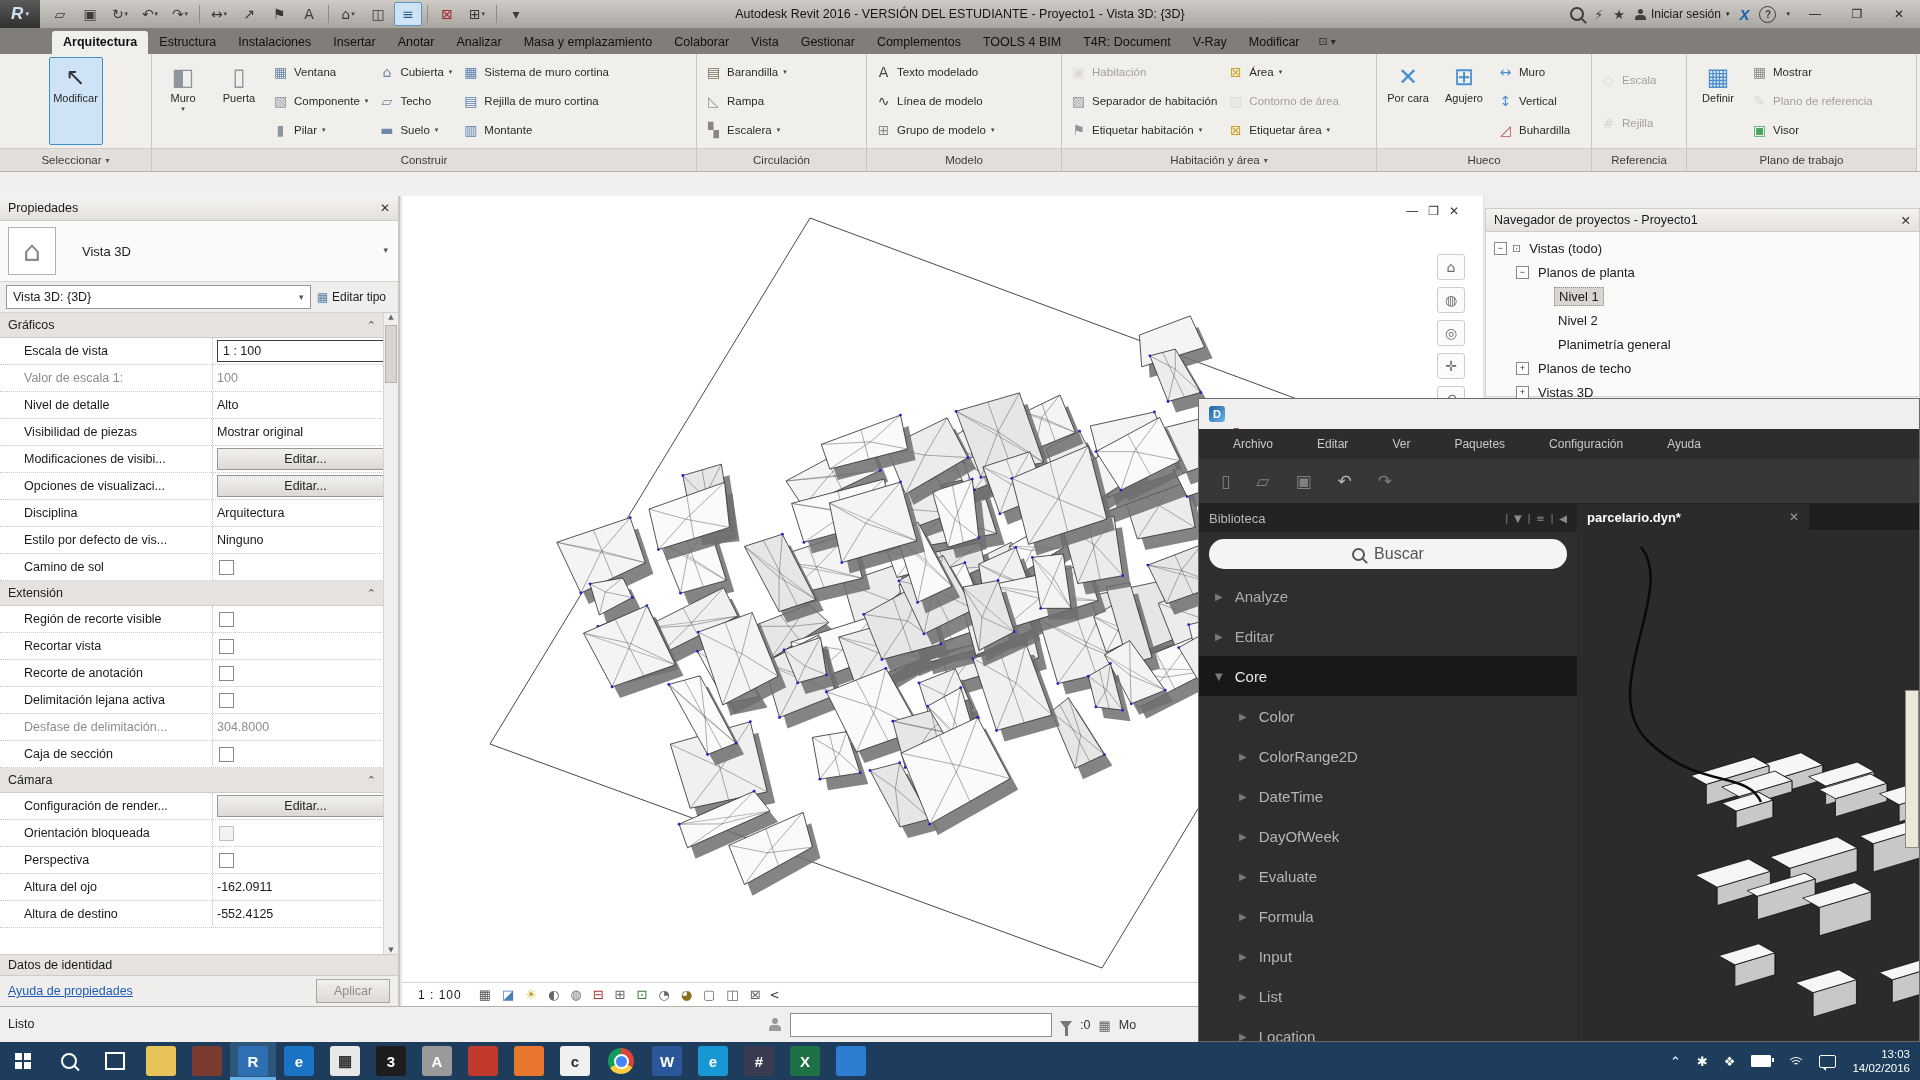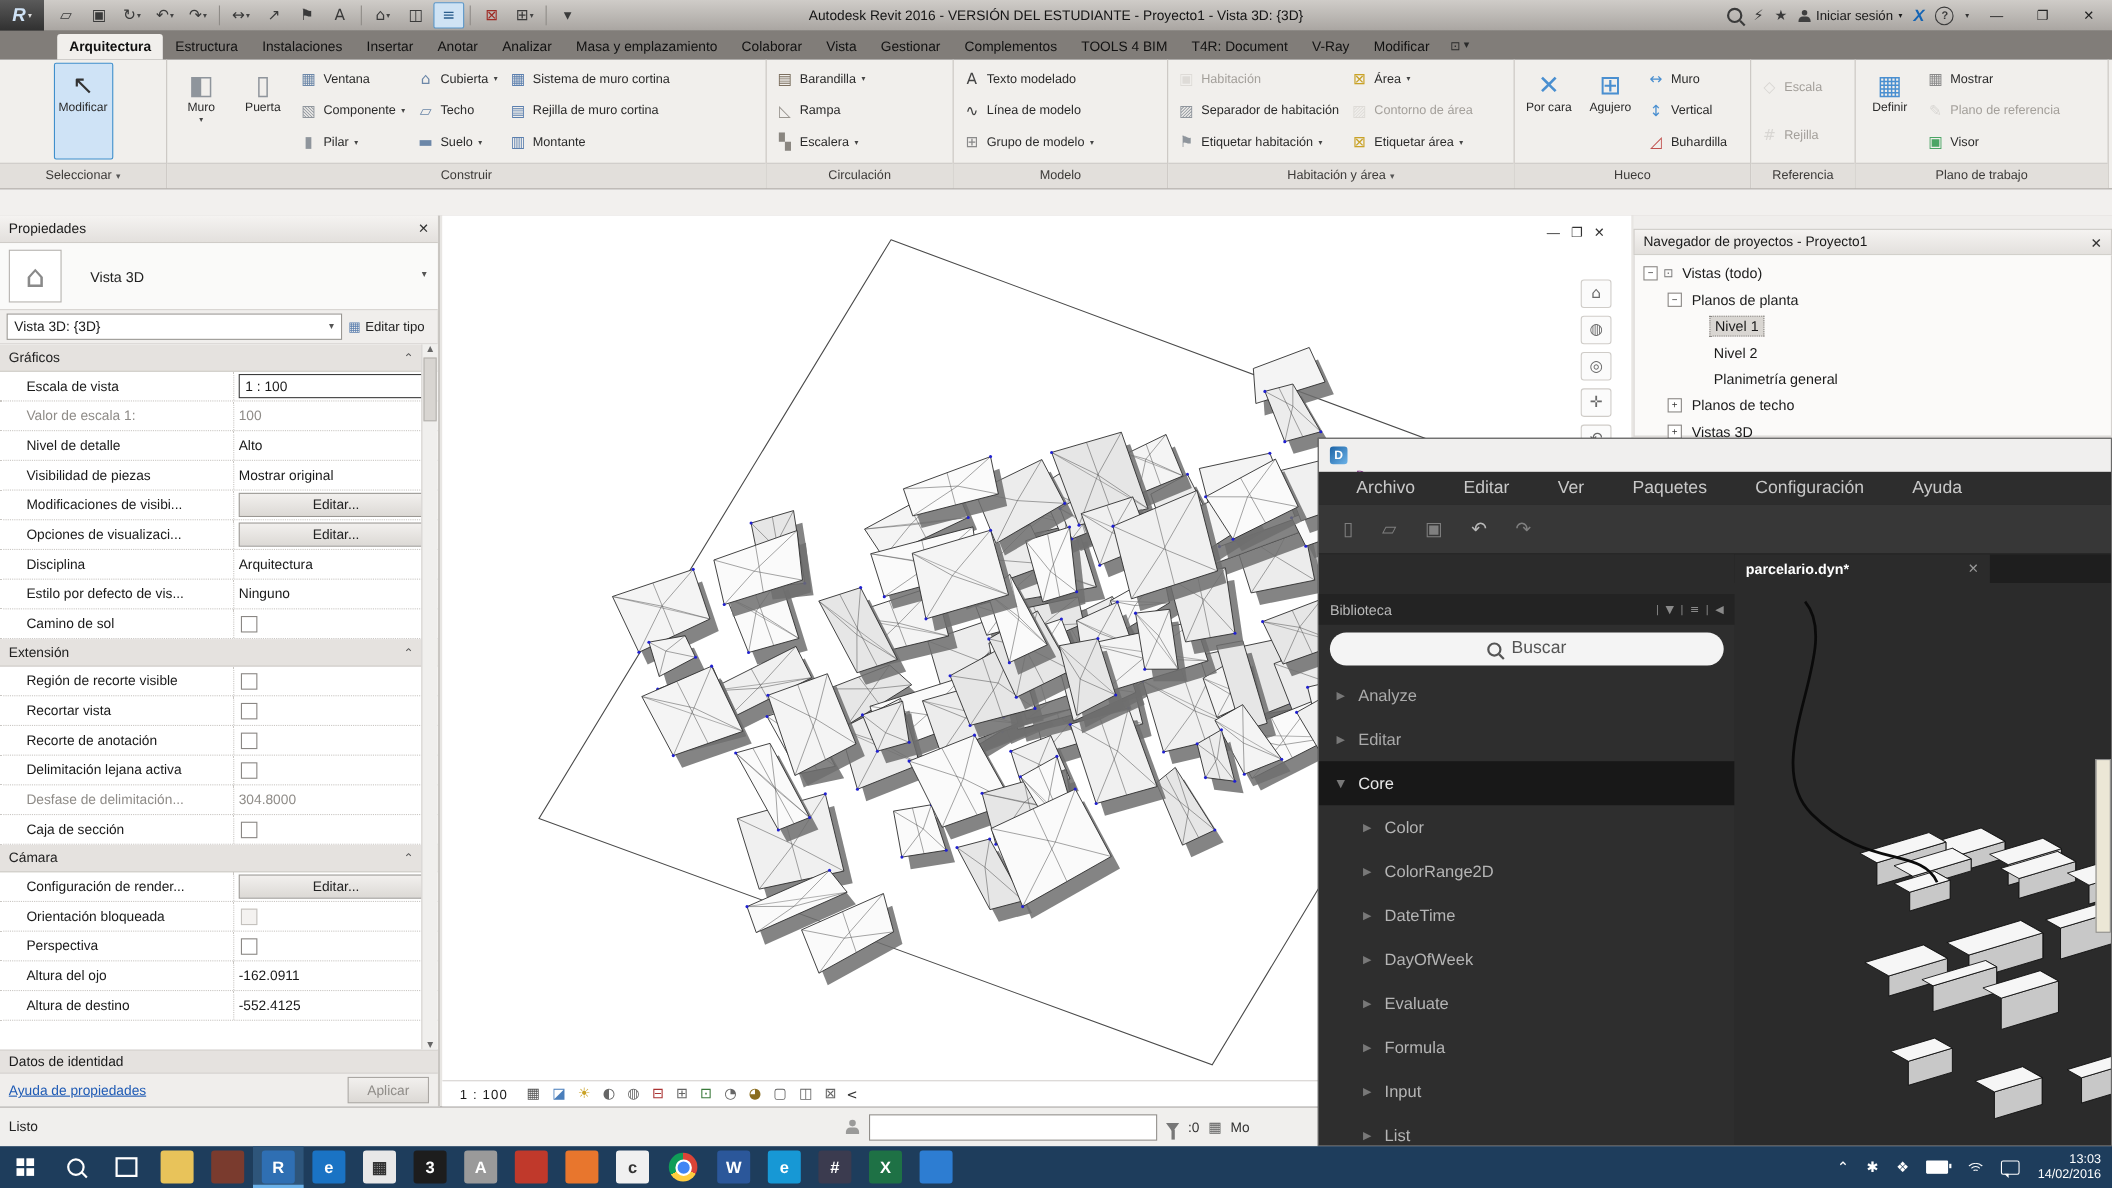--- a/index.html
+++ b/index.html
@@ -141,27 +141,27 @@
   .ticon{color:#777;margin-right:4px;font-size:11px;}
 
   
   #dynamo{position:absolute;left:1198px;top:398px;width:722px;height:644px;z-index:20;
     border:1px solid #6a6a6a;box-sizing:border-box;background:#2b2b2b;display:flex;flex-direction:column;}
   #dyn-title{height:30px;background:#f0efee;display:flex;align-items:center;padding-left:10px;gap:8px;flex:none;}
   #dyn-logo{width:16px;height:16px;border-radius:3px;background:linear-gradient(135deg,#1b62a5,#6db3e8);
     color:#fff;font-size:11px;font-weight:bold;display:flex;align-items:center;justify-content:center;}
   #dyn-title .t{color:#701a75;font-size:11px;margin-top:36px;}
   #dyn-menu{height:30px;background:#2d2d2d;display:flex;align-items:center;gap:44px;padding-left:34px;flex:none;}
-  .dmenu{color:#c9c9c9;font-size:16px;}
+  .dmenu{color:#c9c9c9;font-size:12px;}
   #dyn-toolbar{height:44px;background:#373737;display:flex;align-items:center;gap:26px;padding-left:22px;flex:none;
     border-bottom:1px solid #222;}
   .dt-ic{color:#7f7f7f;font-size:17px;}
   .dt-ic.lit{color:#b9b9b9;}
   #dyn-body{flex:1;display:flex;min-height:0;}
-  #library{width:378px;background:#2e2e2e;display:flex;flex-direction:column;flex:none;margin-top:36px;}
+  #library{width:378px;background:#2e2e2e;display:flex;flex-direction:column;flex:none;}
   #lib-hdr{height:28px;background:#232323;display:flex;align-items:center;padding:0 10px;flex:none;}
   #lib-hdr .t{color:#b9b9b9;font-size:13px;}
   #lib-hdr .ics{margin-left:auto;display:flex;gap:6px;color:#8a8a8a;font-size:10px;align-items:center;}
   #lib-search{padding:7px 10px;flex:none;}
   #search-pill{height:30px;background:#f4f4f4;border-radius:15px;display:flex;align-items:center;justify-content:center;gap:9px;}
   #search-pill .ph{color:#555;font-size:16px;}
   .dlens{width:9px;height:9px;border:2px solid #555;border-radius:50%;position:relative;}
   .dlens:after{content:"";position:absolute;width:6px;height:2px;background:#555;transform:rotate(45deg);left:8px;top:10px;}
   #lib-list{flex:1;overflow:hidden;}
   .lib-row{height:40px;display:flex;align-items:center;padding-left:16px;gap:12px;color:#ababab;font-size:15px;}

